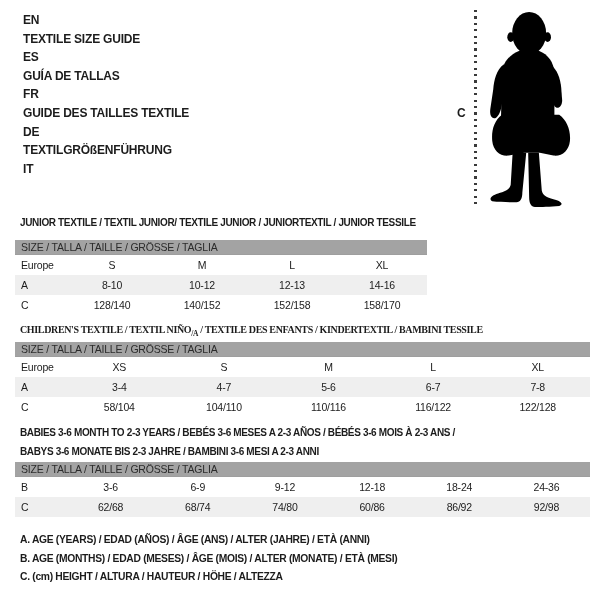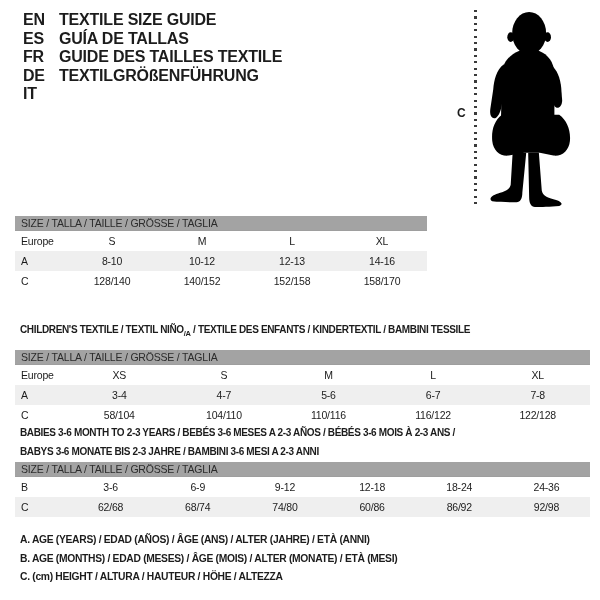--- a/index.html
+++ b/index.html
@@ -4,21 +4,21 @@
 <style>
   * { margin:0; padding:0; box-sizing:border-box; }
   html,body { background:#fff; }
   #canvas {
     position:relative; width:600px; height:600px; background:#ffffff;
     font-family:"Liberation Sans", sans-serif; color:#1c1c1c; overflow:hidden;
   }
 
   
   .lang-block { position:absolute; left:23px; top:11px; }
-  .lang-row { display:flex; line-height:18.6px; font-weight:bold; font-size:16px; letter-spacing:-0.2px; }
+  .lang-row { display:flex; line-height:18.6px; font-weight:bold; font-size:12px; letter-spacing:-0.2px;flex-direction:column; }
   .lang-code { width:36px; }
   .lang-label { white-space:nowrap; }
 
   
   .height-line {
     position:absolute; left:474px; top:10px; width:2.5px; height:198px;
     background:repeating-linear-gradient(to bottom, #3a3a3a 0 2.2px, transparent 2.2px 6.4px);
   }
   .figure-label { position:absolute; left:457px; top:106px; font-weight:bold; font-size:12px; }
   .baby-svg { position:absolute; left:487px; top:8px; width:94px; height:200px; }
@@ -31,21 +31,21 @@
     background:#a3a3a3; border-bottom:1px solid #9e9e9e; height:15px;
     font-size:10.5px; line-height:14px; padding-left:6px; color:#2b2b2b;
     letter-spacing:-0.2px;
   }
   .trow { display:flex; height:20px; align-items:center; font-size:10.5px; letter-spacing:-0.2px; }
   .trow.alt { background:#efefef; }
   .tc { flex:1; text-align:center; }
   .tc.label { flex:0 0 52px; text-align:left; padding-left:6px; }
 
   .gap-junior   { margin-bottom:11px; }
-  .gap-children { margin-bottom:10px; }
+  .gap-children { margin-bottom:2px;font-family:Liberation Serif, serif; }
   .gap-babies   { margin-bottom:1px; }
 
   
   .footnotes { position:absolute; left:20px; top:531px; }
   .footnote { font-weight:bold; font-size:10.3px; letter-spacing:-0.3px; line-height:18.7px; white-space:nowrap; }
 </style>
 </head>
 <body>
 
 <div id="canvas">
@@ -82,20 +82,21 @@
       <path d="M32,44 L52,44 C62,48 67,56 68,66 L68,114 L13,114 L14,66 C15,56 22,48 32,44 Z"></path>
       <path d="M16,58 C8,64 6,74 5,84 L2,104 C1,111 4,115 8,113 C11,111 13,106 14,99 L17,78 Z"></path>
       <path d="M64,58 C71,64 74,72 75,82 L76,95 C76,102 71,105 68,101 L64,90 Z"></path>
       <path d="M14,110 C6,116 3,126 4,137 C5,147 12,153 21,152 L37,149 L53,149 L67,152 C76,153 83,147 84,137 C85,126 81,116 73,110 Z"></path>
       <path d="M25,149 L23,182 C22,187 17,189 10,191 C3,193 0,197 4,199 C12,200 22,200 29,200 C33,200 35,196 35,190 L39,149 Z"></path>
       <path d="M52,149 L55,188 C56,193 60,195 67,197 C75,199 78,202 73,204 C64,205 54,205 48,205 C44,205 42,201 42,195 L41,149 Z"></path>
     </g>
   </svg>
 
   <section class="tbl" style="top:216px; width:412px;">
+    <div class="tbl-title gap-junior">JUNIOR TEXTILE / TEXTIL JUNIOR/ TEXTILE JUNIOR / JUNIORTEXTIL / JUNIOR TESSILE</div>
     <div class="size-bar">
       <span>SIZE / TALLA / TAILLE / GRÖSSE / TAGLIA</span>
     </div>
     <div class="trow">
       <span class="tc label">Europe</span>
       <span class="tc">S</span>
       <span class="tc">M</span>
       <span class="tc">L</span>
       <span class="tc">XL</span>
     </div>

